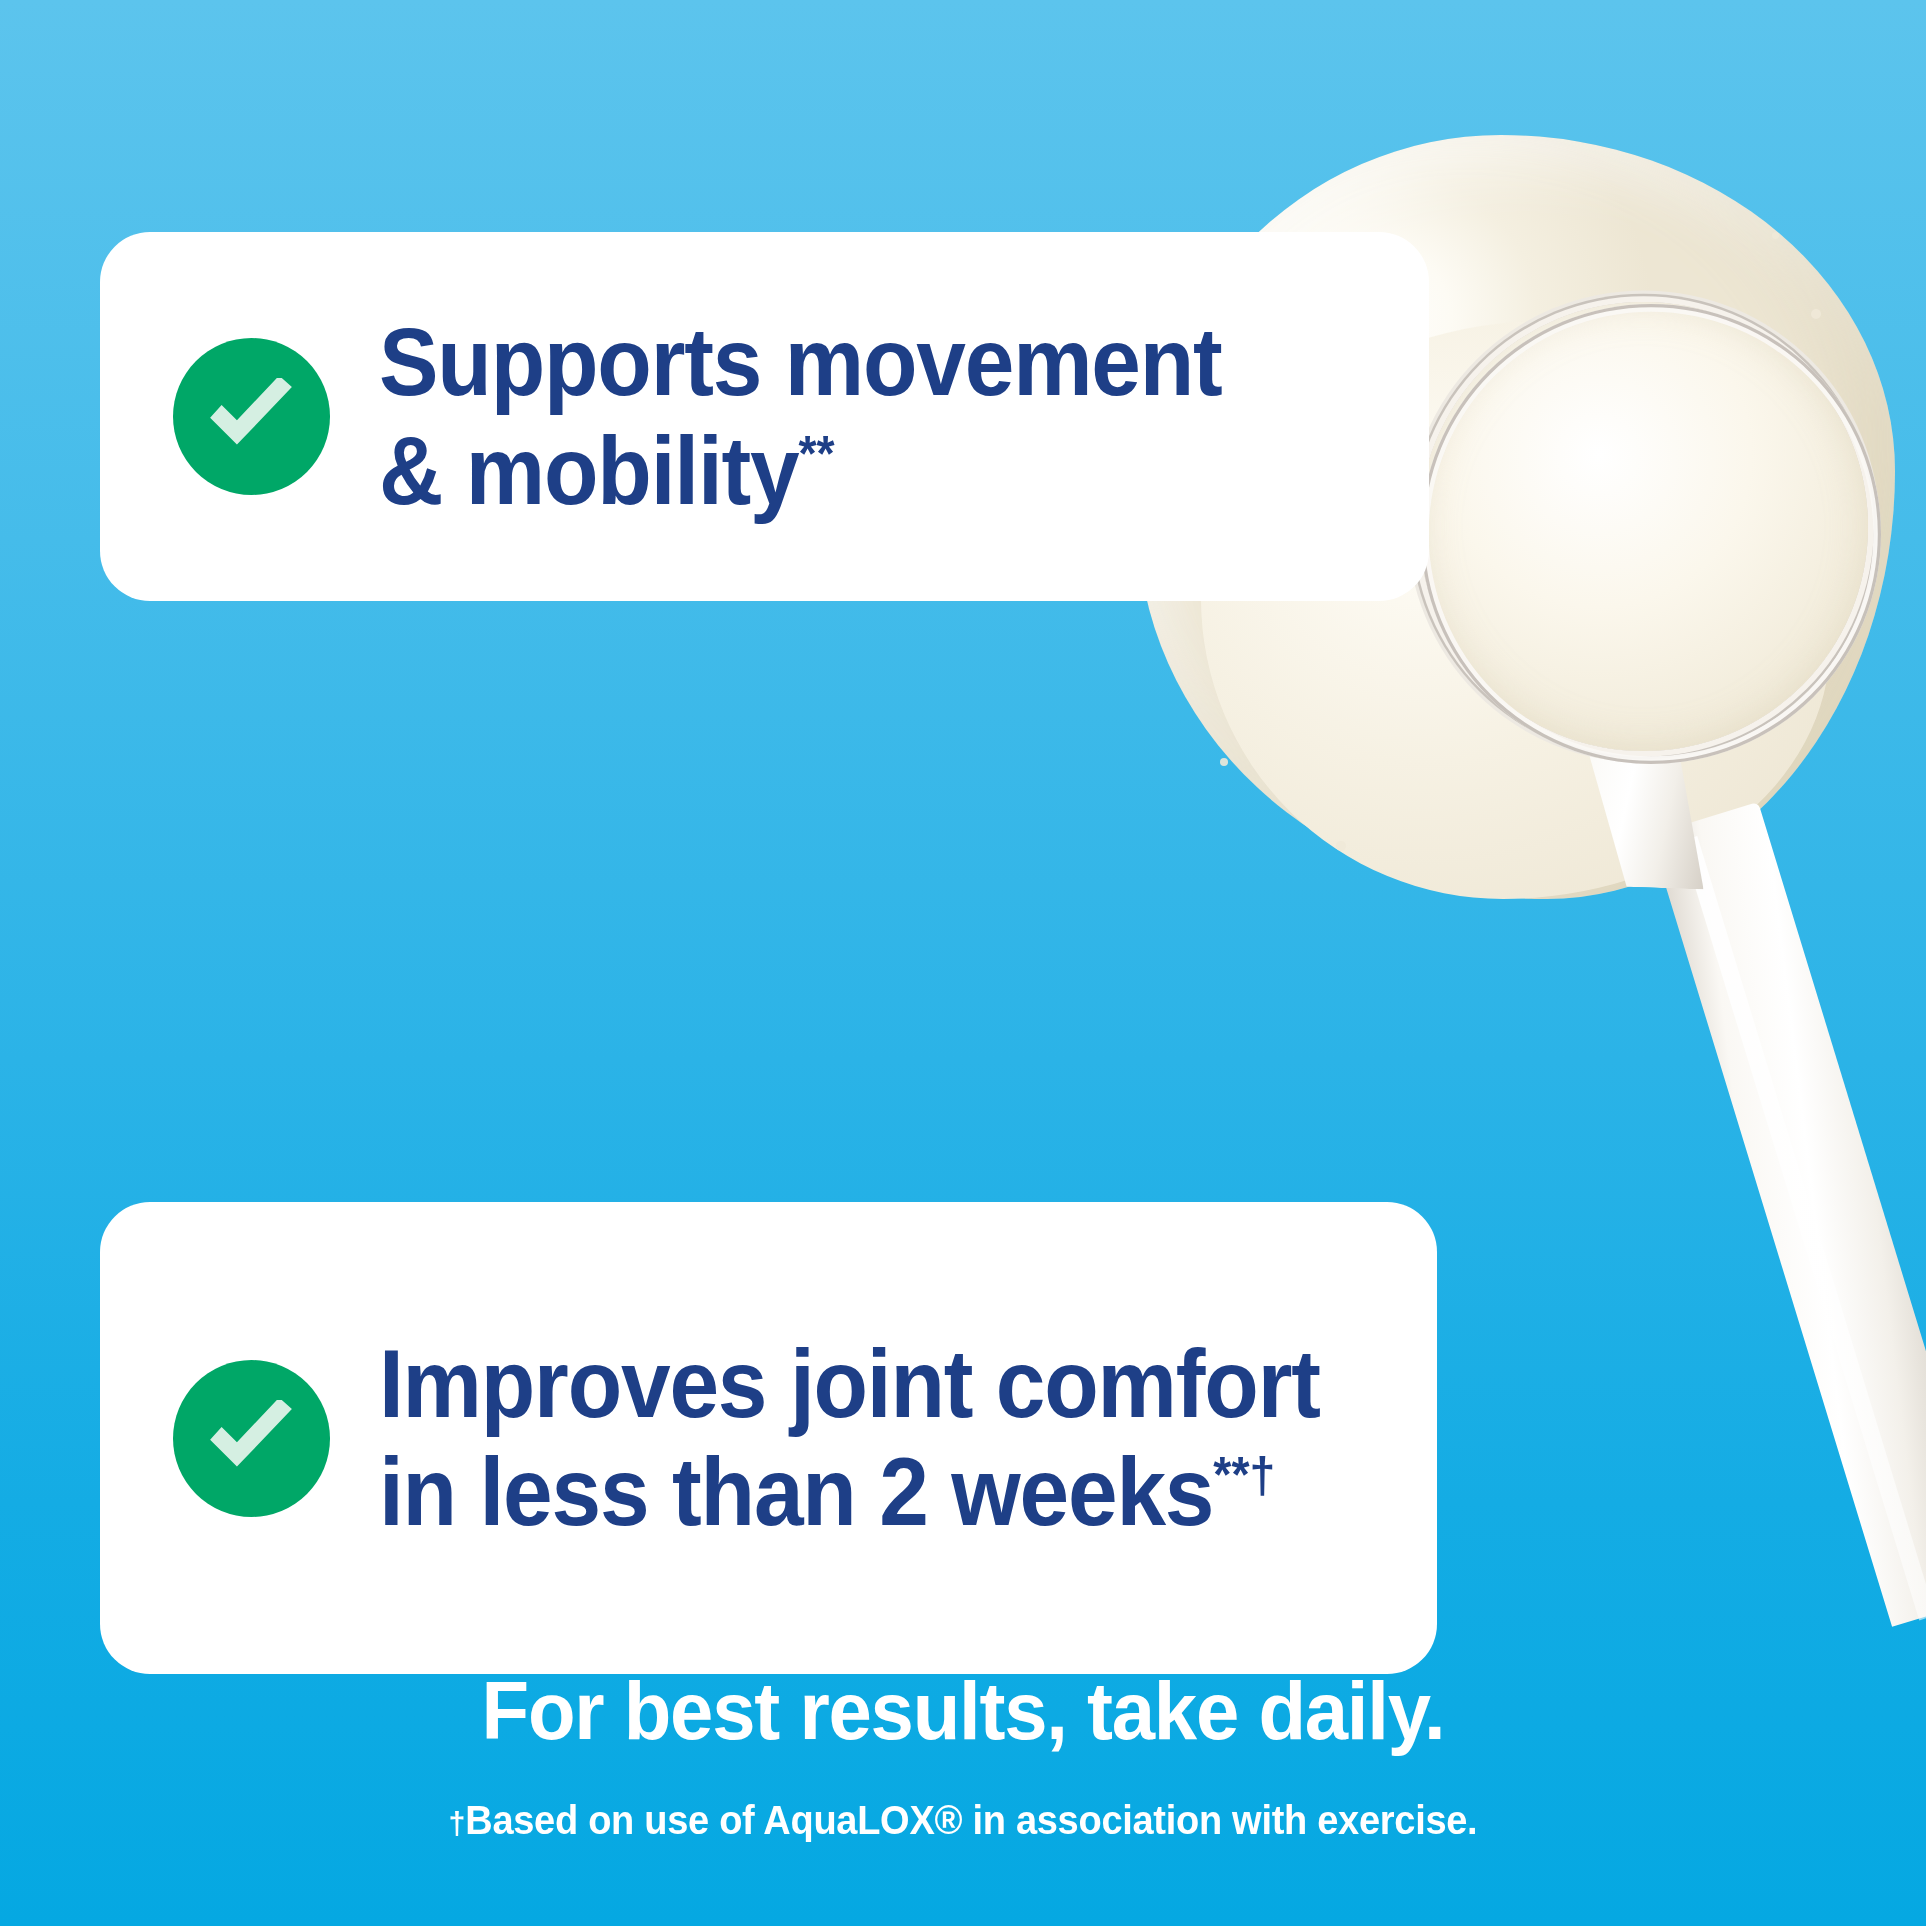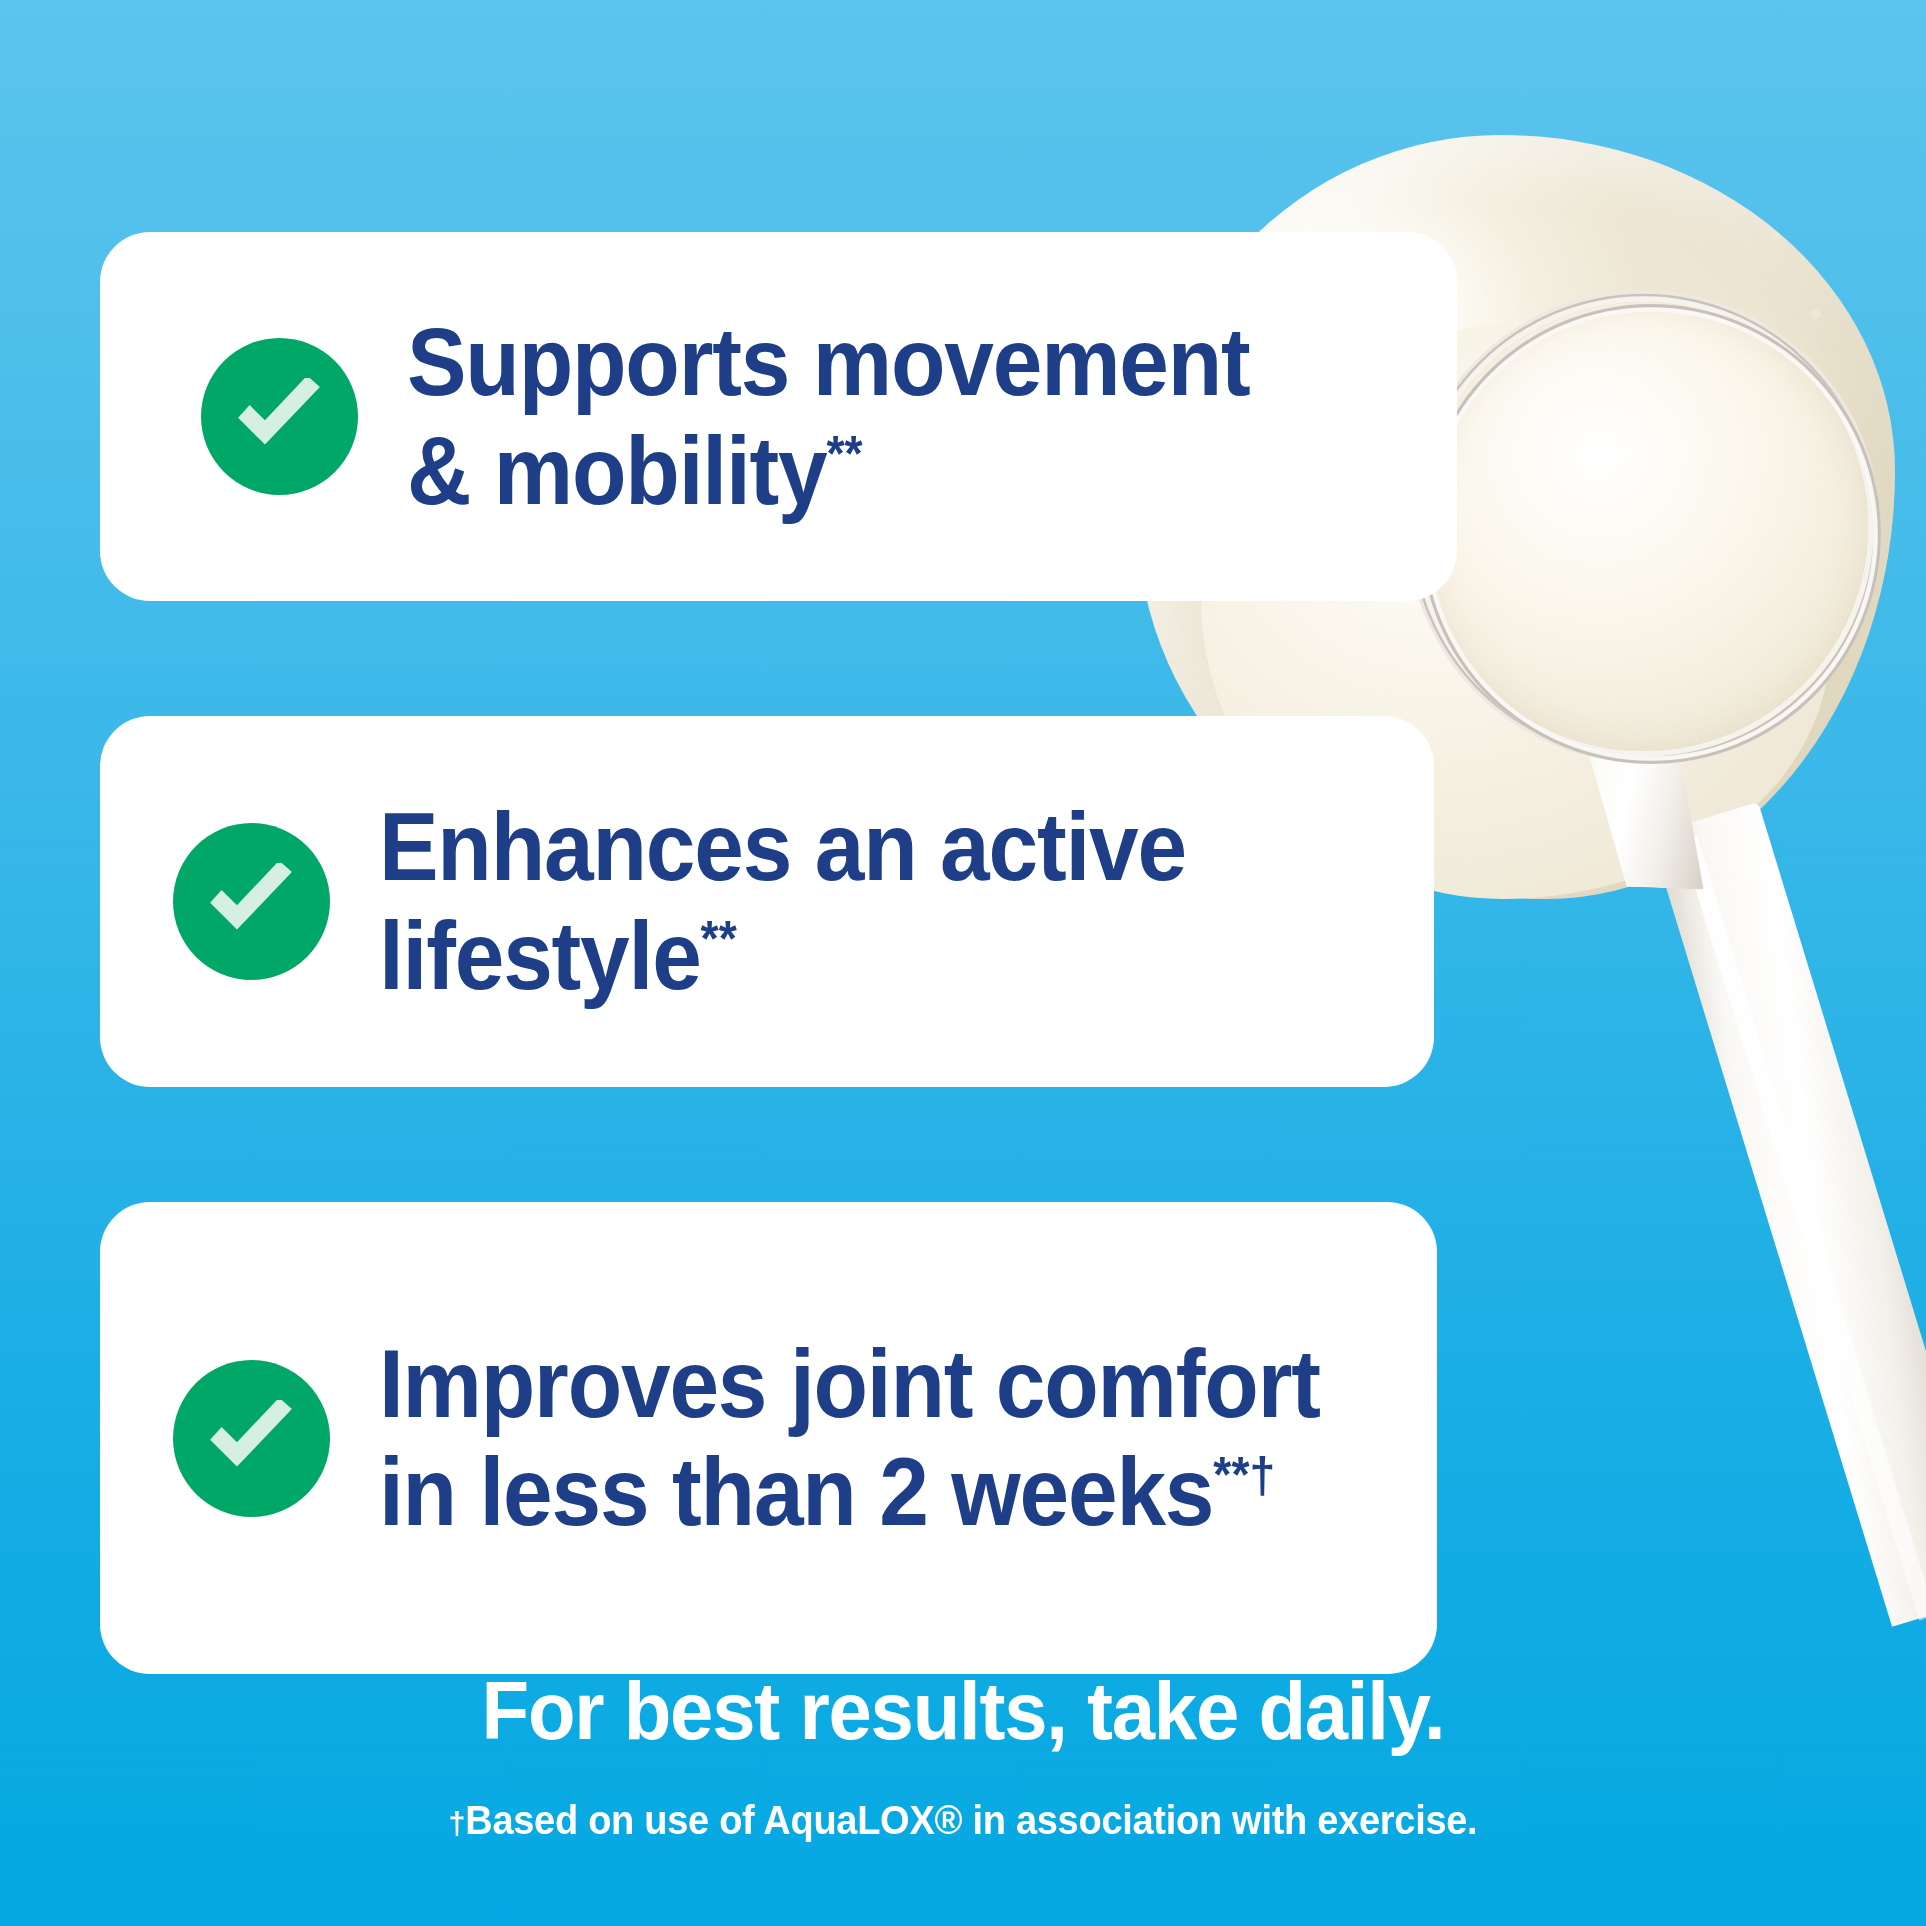--- a/index.html
+++ b/index.html
@@ -72,21 +72,21 @@
     position:absolute;left:538px;top:648px;width:16.7px;height:815px;
     background:linear-gradient(180deg,rgba(255,255,255,.95),rgba(255,255,255,.55));
     transform:rotate(-17deg);transform-origin:top left;
   }
 
   
   .card{
     position:absolute;left:100px;background:#FFFFFF;border-radius:50px;
     display:flex;align-items:center;
   }
-  #card1{top:232px;width:1329px;height:369px;padding-left:28px;}
+  #card1{top:232px;width:1329px;height:369px;}
   #card2{top:716px;width:1334px;height:371px;}
   #card3{top:1202px;width:1337px;height:472px;}
 
   .check-wrap{
     flex:0 0 auto;margin-left:73px;margin-right:49px;
     width:157px;height:157px;border-radius:50%;
     background:#00A767;position:relative;
   }
   .check-wrap svg{position:absolute;left:32px;top:40px;}
 
@@ -143,28 +143,20 @@
 
   <div class="card" id="card1">
     <div class="check-wrap">
       <svg width="92" height="77" viewBox="0 0 144 120" aria-hidden="true">
         <path d="M8 62 L50 104 L136 14 L116 -4 L50 66 L26 42 Z" fill="#D5EFE2"></path>
       </svg>
     </div>
     <div class="benefit-text"><span>Supports movement</span><br><span>&amp; mobility</span><sup>**</sup></div>
   </div>
 
-  <div class="card" id="card2">
-    <div class="check-wrap">
-      <svg width="92" height="77" viewBox="0 0 144 120" aria-hidden="true">
-        <path d="M8 62 L50 104 L136 14 L116 -4 L50 66 L26 42 Z" fill="#D5EFE2"></path>
-      </svg>
-    </div>
-    <div class="benefit-text"><span>Enhances an active</span><br><span>lifestyle</span><sup>**</sup></div>
-  </div>
 
   <div class="card" id="card3">
     <div class="check-wrap">
       <svg width="92" height="77" viewBox="0 0 144 120" aria-hidden="true">
         <path d="M8 62 L50 104 L136 14 L116 -4 L50 66 L26 42 Z" fill="#D5EFE2"></path>
       </svg>
     </div>
     <div class="benefit-text"><span>Improves joint comfort</span><br><span>in less than 2 weeks</span><sup>**†</sup></div>
   </div>
 

